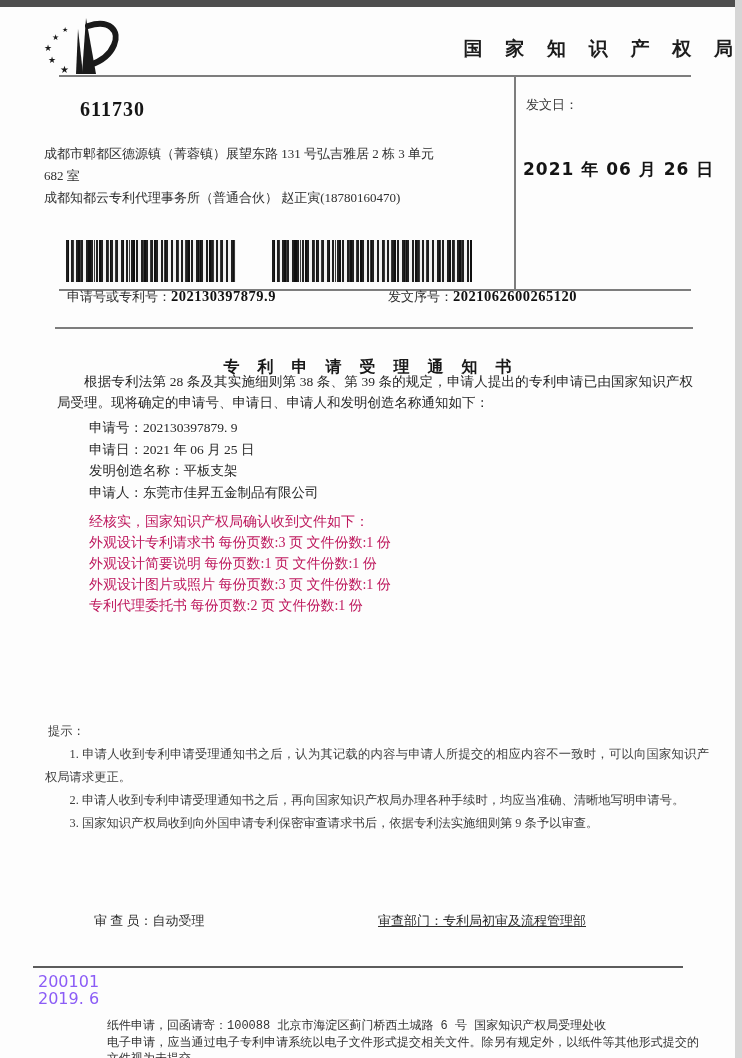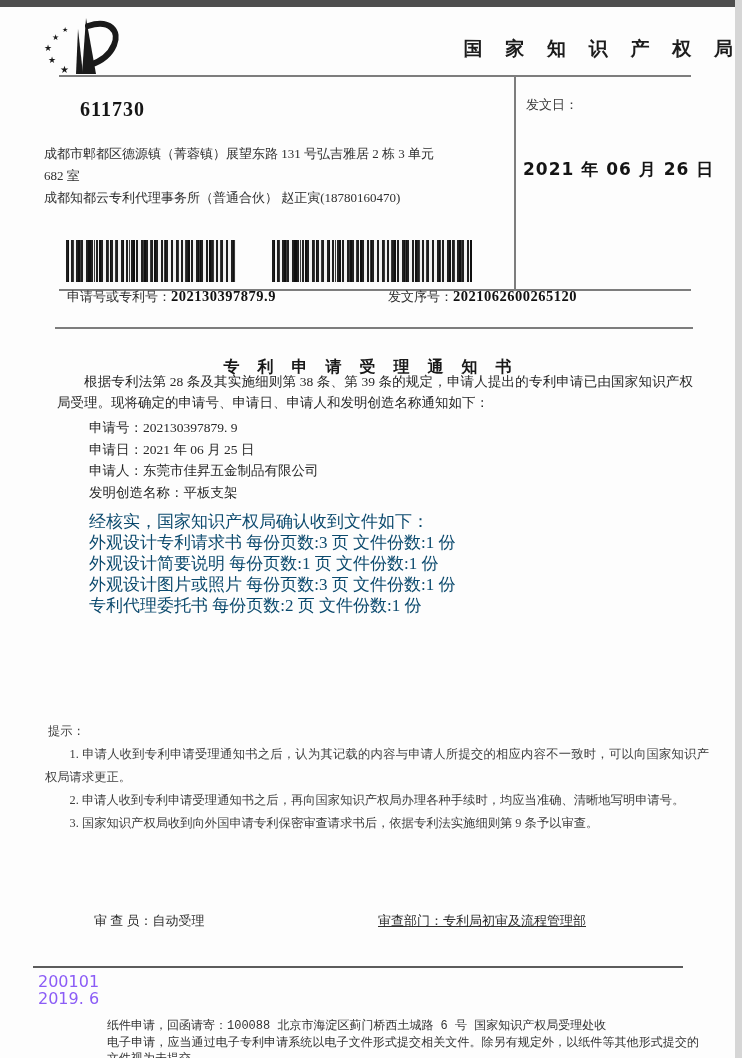--- a/index.html
+++ b/index.html
@@ -66,21 +66,21 @@
     font-size: 16px; font-weight: bold; letter-spacing: 7px; color: #181818; margin-top: 20px;
   }
 
   .intro {
     left: 57px; top: 371px; width: 636px;
     font-size: 13.5px; line-height: 21px; text-indent: 2em; color: #262626;
     text-align: justify;
   }
 
   .fields { left: 89px; top: 417px; font-size: 13.5px; line-height: 21.5px; color: #262626; }
-  .received { left: 89px; top: 511px; font-size: 17px; line-height: 21px; color: #0c4a6e; }
+  .received { left: 89px; top: 511px; font-size: 14px; line-height: 21px; color: #be185d; }
 
   .tips {
     left: 45px; top: 720px; width: 664px;
     font-size: 12.3px; line-height: 23px; color: #3d3d3d;
   }
   .tips p { text-indent: 2em; text-align: justify; }
   .tips .tips-title { padding-left: 3px; }
 
   .sig-row { top: 912px; font-size: 13px; color: #2e2e2e; }
   .sig-examiner { left: 94px; }
@@ -149,22 +149,22 @@
 
   <div class="abs hline line-under-numbers"></div>
 
   <div class="abs doc-title">专 利 申 请 受 理 通 知 书</div>
 
   <div class="abs intro">根据专利法第 28 条及其实施细则第 38 条、第 39 条的规定，申请人提出的专利申请已由国家知识产权局受理。现将确定的申请号、申请日、申请人和发明创造名称通知如下：</div>
 
   <div class="abs fields">
     <div><span>申请号：</span><span>202130397879. 9</span></div>
     <div><span>申请日：</span><span>2021 年 06 月 25 日</span></div>
+    <div><span>发明创造名称：</span><span>平板支架</span></div>
     <div><span>申请人：</span><span>东莞市佳昇五金制品有限公司</span></div>
-    <div><span>发明创造名称：</span><span>平板支架</span></div>
   </div>
 
   <div class="abs received">
     <div>经核实，国家知识产权局确认收到文件如下：</div>
     <div>外观设计专利请求书 每份页数:3 页  文件份数:1 份</div>
     <div>外观设计简要说明 每份页数:1 页  文件份数:1 份</div>
     <div>外观设计图片或照片 每份页数:3 页  文件份数:1 份</div>
     <div>专利代理委托书 每份页数:2 页  文件份数:1 份</div>
   </div>
 

